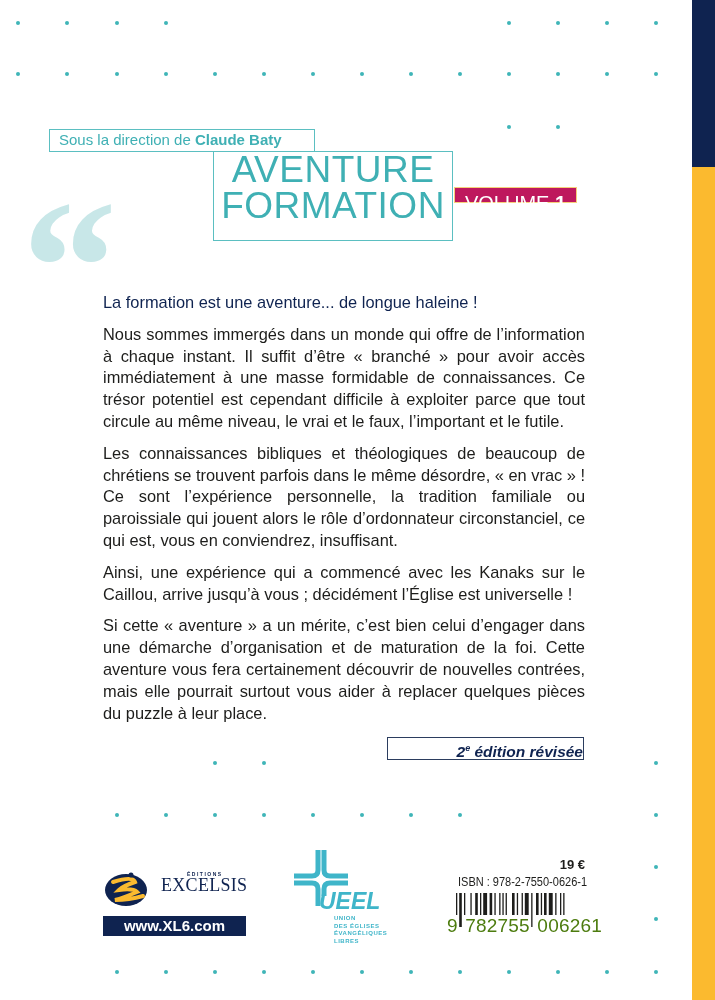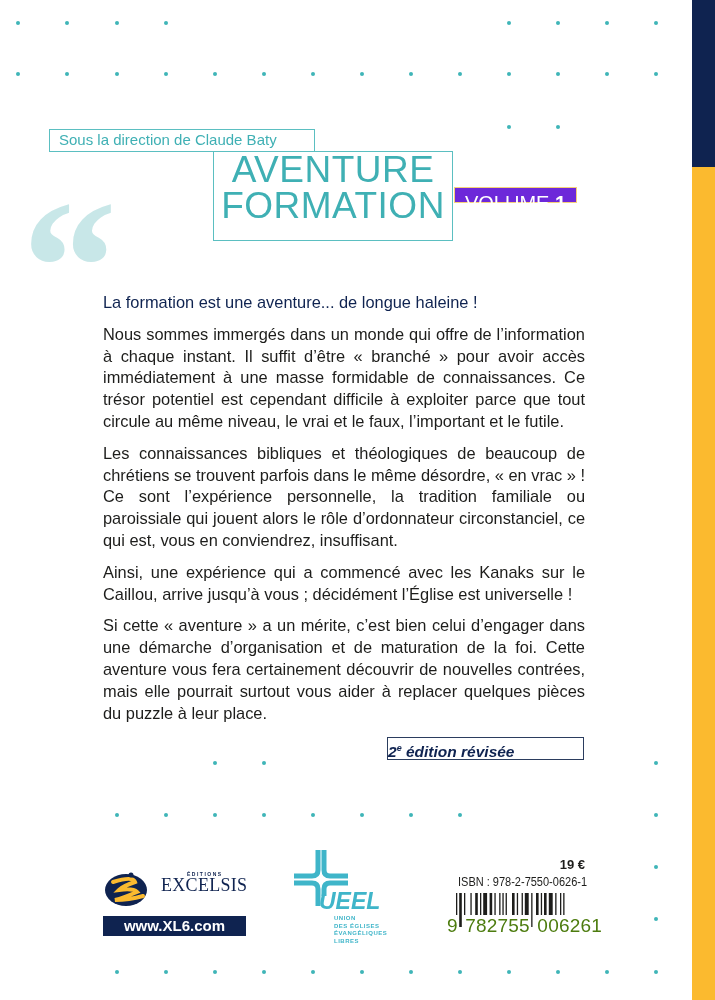--- a/index.html
+++ b/index.html
@@ -3,37 +3,37 @@
 <meta charset="utf-8">
 <style>
   html, body { margin:0; padding:0; }
   body { width:715px; height:1000px; position:relative; background:#ffffff; overflow:hidden;
          font-family:"Liberation Sans", sans-serif; }
   .strip-navy { position:absolute; left:692px; top:0; width:23px; height:167px; background:#0f2350; }
   .strip-yellow { position:absolute; left:692px; top:167px; width:23px; height:833px; background:#fbba2f; }
   .dot { position:absolute; width:4px; height:4px; border-radius:50%; background:#3fb5b8; }
   .author-box { position:absolute; left:49px; top:129px; width:264px; height:20px; border:1px solid #5bbfc1;
                 color:#3fb0b4; font-size:15px; line-height:20px; padding-left:9px; box-sizing:border-box; width:266px; height:23px; }
-  .author-box b { font-weight:normal;margin-top:20px; }
+  .author-box b { font-weight:bold;margin-top:20px; }
   .title-box { position:absolute; left:213px; top:151px; width:240px; height:90px; border:1px solid #5bbfc1;
                box-sizing:border-box; background:#fff; text-align:center; color:#3fb0b4; }
   .title-line { font-size:37px; line-height:36px; letter-spacing:0.5px; }
   .title-line.l1 { margin-top:0; }
-  .volume-box { position:absolute; left:454px; top:187px; width:123px; height:16px; background:#6d28d9;
+  .volume-box { position:absolute; left:454px; top:187px; width:123px; height:16px; background:#be185d;
                 color:#fff; font-size:20px; line-height:31px; text-align:center; box-sizing:border-box;
                 border:1px solid #f5d07a; }
   .volume-box .num { font-weight:bold; }
   .quote { position:absolute; left:22px; top:172px; font-family:"Liberation Serif", serif; font-size:190px;
            line-height:190px; color:#c8e7e8; font-weight:bold; }
   .body-text { position:absolute; left:103px; top:292px; width:482px; color:#1d1d1b; font-size:16.4px; line-height:21.8px; text-align:justify; }
   .headline { color:#0f2350; font-weight:normal; font-size:16.4px; margin-bottom:10px; }
   .para { margin:8px 0 10px 0; }
   .edition-box { position:absolute; left:387px; top:737px; width:197px; height:23px; border:1.5px solid #2b3d5e;
                  box-sizing:border-box; color:#0f2350; font-weight:bold; font-style:italic; font-size:15.5px;
-                 line-height:20px; text-align:left; }
+                 line-height:20px; text-align:right; }
   .edition-box sup { font-size:9px; }
   .excelsis { position:absolute; left:103px; top:870px; width:146px; }
   .excelsis-logo { position:relative; height:38px; }
   .excelsis-name { position:absolute; left:58px; top:5px; color:#0f2350; font-family:"Liberation Serif", serif; font-size:18px; letter-spacing:0.3px; }
   .excelsis-sub { position:absolute; left:84px; top:1px; color:#0f2350; font-size:5px; letter-spacing:1.5px; font-weight:bold; }
   .excelsis-url { margin-top:8px; background:#0f2350; color:#fff; font-weight:bold; font-size:15px; height:20px; line-height:20px; text-align:center; width:143px; }
   .ueel { position:absolute; left:290px; top:848px; width:110px; height:92px; }
   .ueel-name { position:absolute; left:29px; top:40px; color:#3fb5c9; font-weight:bold; font-style:italic; font-size:23px; }
   .ueel-sub { position:absolute; left:44px; top:67px; color:#3fb5c9; font-weight:bold; font-size:6px; line-height:7.5px; letter-spacing:0.5px; }
   .price { position:absolute; left:555px; top:857px; font-size:13px; font-weight:bold; color:#1d1d1b; width:30px; text-align:right; }

